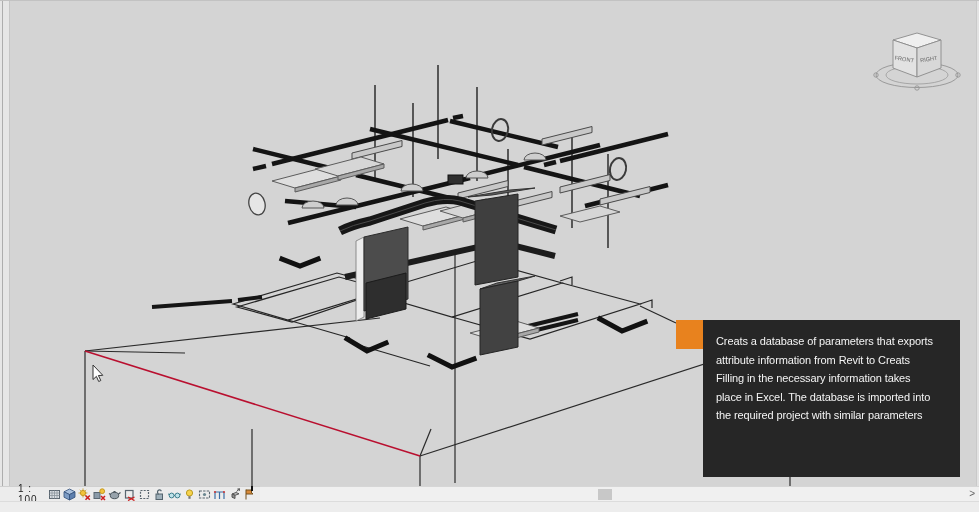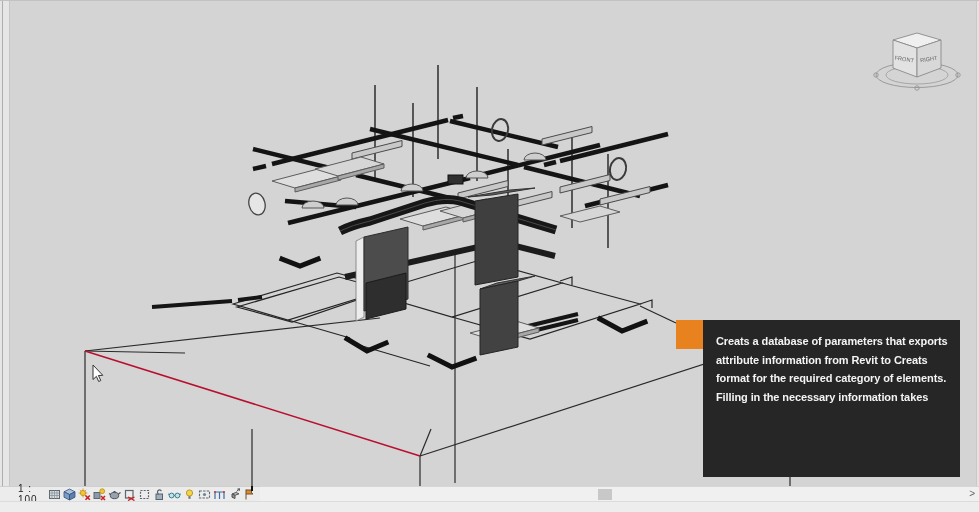--- a/index.html
+++ b/index.html
@@ -12,21 +12,21 @@
   .left-edge{position:absolute;left:0;top:0;width:10px;height:512px;background:#e6e6e6;border-right:1px solid #c6c6c6;}
   .left-edge-inner{position:absolute;left:2px;top:0;width:1px;height:512px;background:#adadad;}
   .right-edge{position:absolute;right:0;top:0;width:3px;height:512px;background:#e3e3e3;border-left:1px solid #c9c9c9;}
   .canvas-area{position:absolute;left:0;top:0;width:979px;height:485px;}
   svg text{user-select:none;}
 
   
   .tooltip{
     position:absolute;left:703px;top:319px;width:257px;height:157px;
     padding:12px 6px 10px 13px;
-    font-size:11px;line-height:18.6px;font-weight:700;letter-spacing:-.1px;
+    font-size:11px;line-height:18.6px;font-weight:400;letter-spacing:-.1px;
     white-space:nowrap;overflow:hidden;
   }
   .highlight-box{position:absolute;left:676px;top:319px;width:28px;height:29px;}
 
   
   .view-bar{
     position:absolute;left:0;top:485px;width:260px;height:15px;
     background:#ececec;border-top:1px solid #cfcfcf;
     display:flex;align-items:center;gap:0;
   }
@@ -188,22 +188,23 @@
         <path d="M0,0 L0,14.5 L3.4,11.4 L5.7,16.5 L7.8,15.5 L5.4,10.5 L9.8,10.3 Z" fill="#fff" stroke="#333" stroke-width="1"></path>
       </g>
     </svg>
   </div>
 
   <div class="highlight-box" style="background: rgb(232, 130, 30);"></div>
 
   <div class="tooltip" style="background: rgb(38, 38, 38); color: rgb(244, 244, 244);">
       <div>Creats a  database of parameters that exports</div>
       <div>attribute information from Revit to Creats</div>
-      <div>format for the required category of elements.</div>
       <div>Filling in the necessary information takes</div>
+      <div>place in Excel. The database is imported into</div>
+      <div>the required project with similar parameters</div>
     </div>
 
   <div class="view-bar">
     <div class="bar-tick"></div>
     <span class="scale-btn">1 : 100</span>
     <span class="vcb-icons" id="vcb-icons">
         <span class="vcb-icon" title="Detail Level">
           <svg width="13" height="13">
             <rect x="1.5" y="2.5" width="10" height="8" fill="#d9dee3" stroke="#5a6670"></rect>
             <path d="M1.5,5 h10 M1.5,7.5 h10 M4,2.5 v8 M6.5,2.5 v8 M9,2.5 v8" stroke="#8a949c" stroke-width="0.8"></path>

